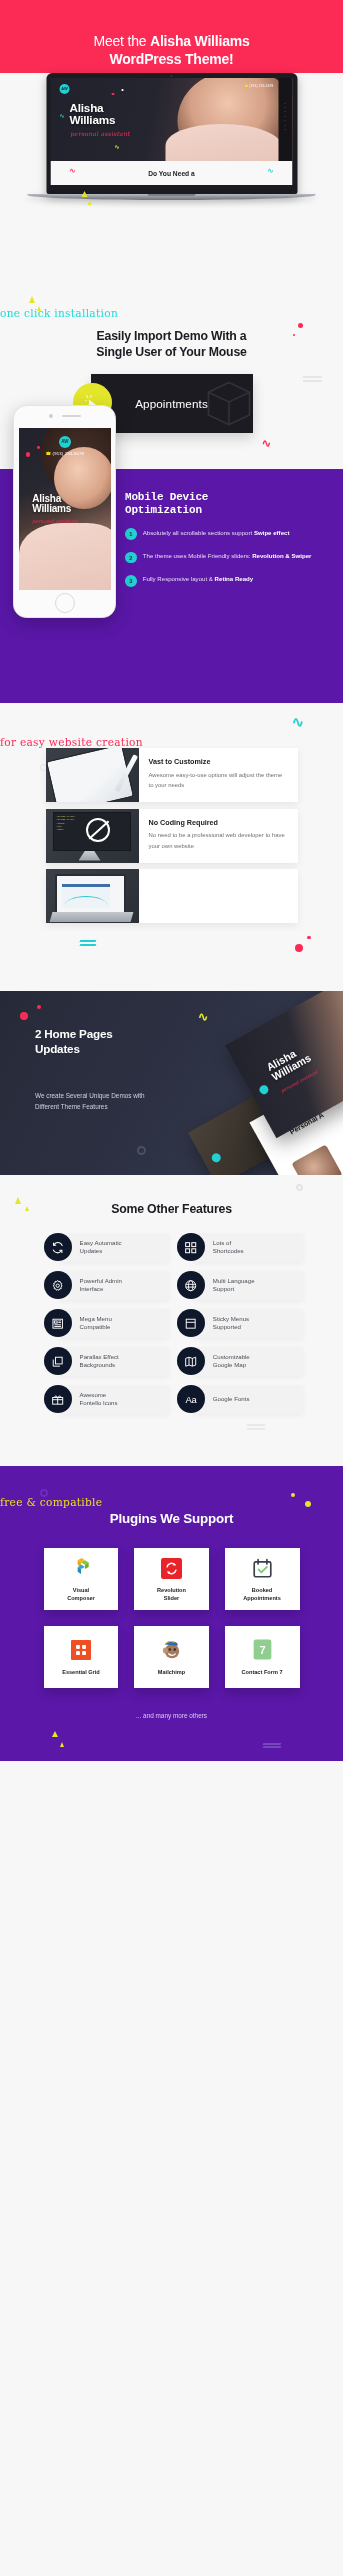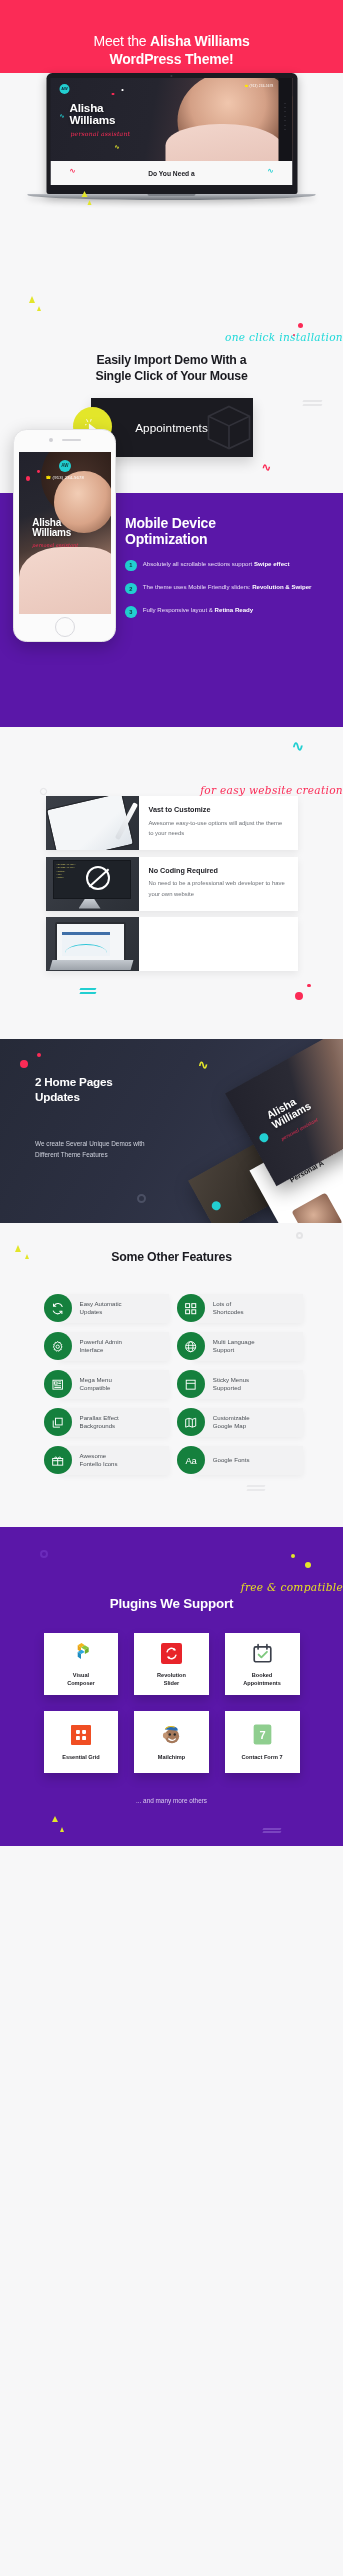--- a/index.html
+++ b/index.html
@@ -142,22 +142,22 @@
     box-shadow: 0 2.8px 6.7px rgba(0,0,0,.18);
   }
   .laptop-notch {
     width: 48px; height: 1.7px; background: #7b7f86; border-radius: 0 0 3.3px 3.3px;
     margin: 0 auto;
   }
 
   
   .sec { position: relative; background:#f7f7f8; }
   .script-label {
-    font-family: "DejaVu Serif", serif; font-style: italic;
-    font-size: 10.6px; text-align: right; letter-spacing: 0.3px; margin-top: 24px;
+    font-family: "DejaVu Serif", serif; 
+    font-size: 10.6px; text-align: left; letter-spacing: 0.3px;
   }
   .script-cyan { color: #1fd9d9; }
   .script-pink { color: #fb2b56; }
   .script-yellow { color: #e8e021; }
   h2.sec-title {
     text-align:center; font-size: 12.3px; font-weight:bold;
     color:#1b1b21; line-height:1.3; letter-spacing:-0.2px; padding: 0 16.7px;
   }
 
   
@@ -218,21 +218,21 @@
     border-radius:50%; background:#22cfd1; color:#0f3f40; font-size:4.5px;
     display:flex;align-items:center;justify-content:center;font-weight:bold;}
   .pv-phone { position:absolute; left:50%; transform:translateX(-50%); top:23.4px;
     color:#fff; font-size:4.2px; letter-spacing:0.2px; white-space:nowrap;}
   .pv-phone b{color:#ffe600;}
   .pv-title { position:absolute; left:13.4px; top:66px; color:#fff; font-weight:bold;
     font-size:10px; line-height:1.05; letter-spacing:-0.2px; text-shadow:0 1.1px 2.8px rgba(0,0,0,.4);}
   .pv-script { position:absolute; left:13.4px; top:90px; color:#fb2b56;
     font-family:"DejaVu Serif",serif; font-style:italic; font-size:5px;}
   .mobile-copy { position:absolute; left: 125px; top: 22px; width: 201px; padding-right: 12.3px;}
-  .mobile-copy h3 { color:#fff; font-size: 14px; font-weight:bold; line-height:1.18; letter-spacing:-0.2px;}
+  .mobile-copy h3 { color:#fff; font-size: 11px; font-weight:bold; line-height:1.18; letter-spacing:-0.2px;font-family:Liberation Mono, monospace;}
   .mob-item { display:flex; gap:6.1px; margin-top: 11px; align-items:flex-start;}
   .mob-num {
     flex: 0 0 auto; width: 11.7px; height:11.7px; border-radius:50%;
     background:#22cfd1; color:#0a3b3c; font-size:5.6px; font-weight:bold;
     display:flex; align-items:center; justify-content:center; margin-top:0.6px;
   }
   .mob-txt { color:#e8dcf6; font-size: 6.1px; line-height:1.5; }
   .mob-txt b { color:#fff; }
 
   
@@ -304,21 +304,21 @@
   .sc-badge { position:absolute; width:9px;height:9px;border-radius:50%;
     background:#22cfd1; left: 7.8px; top: 50%; }
 
   
   .of-grid { display:grid; grid-template-columns: 1fr 1fr; gap: 9px 7.8px;
     width: 262px; margin: 0 auto; padding-left: 3.3px;}
   .of-item { position:relative; height: 29px; display:flex; align-items:center;}
   .of-card { position:absolute; left: 15.6px; right:0; top:0; bottom:0;
     background: #f2f2f3; box-shadow: 0 2.2px 5.6px rgba(0,0,0,.05);}
   .of-icon { position:relative; z-index:2; width: 28px;height:28px;border-radius:50%;
-    background:#15803d; display:flex;align-items:center;justify-content:center; flex:0 0 auto;}
+    background:#0f172a; display:flex;align-items:center;justify-content:center; flex:0 0 auto;}
   .of-icon svg { width:13.4px;height:13.4px; }
   .of-label { position:relative; z-index:2; margin-left: 7.8px; font-size: 6.1px;
     color:#4a4f55; line-height:1.45;}
 
   
   .plug-sec { background:#5a17a8; position:relative; padding: 30px 0 42px 0; overflow:hidden;}
   .plug-sec h2 { color:#fff; text-align:center; font-size:13.4px; font-weight:bold;
     letter-spacing:-0.2px; margin-top: 3.3px;}
   .plug-grid { display:grid; grid-template-columns: repeat(3, 1fr); gap: 15.6px 15.6px;
     width: 256px; margin: 22px auto 0 auto;}
@@ -399,21 +399,21 @@
 
   <section class="sec" style="padding-top: 95px; position:relative;">
     <div class="tri" style="left:29px;top:84px;border-left:3.9px solid transparent;border-right:3.9px solid transparent;border-bottom:7.2px solid #e3e62a;"></div>
     <div class="tri" style="left:37px;top:94px;border-left:2.8px solid transparent;border-right:2.8px solid transparent;border-bottom:5.6px solid #e3e62a;"></div>
 
     <div class="script-label script-cyan">one click installation</div>
     <div class="dot" style="right:40px;top:111px;width:5px;height:5px;background:#fb2b56;"></div>
     <div class="dot" style="right:48px;top:122px;width:2.2px;height:2.2px;background:#fb2b56;"></div>
 
     <h2 class="sec-title" style="margin-top:10px;">
-      <span>Easily Import Demo With a</span><br><span>Single Click of Your Mouse</span>
+      <span>Easily Import Demo With a</span><br><span>Single User of Your Mouse</span>
     </h2>
 
     <div class="install-row">
       <div class="install-box">
         <svg class="install-cube" viewBox="0 0 100 100">
           <g fill="none" stroke="#44444e" stroke-width="3">
             <path d="M50 12 L88 30 L88 72 L50 90 L12 72 L12 30 Z"></path>
             <path d="M12 30 L50 48 L88 30"></path>
               <path d="M50 48 L50 90"></path>
           </g>
@@ -561,21 +561,21 @@
       </div>
       <div class="sp">personal assistant</div>
     </div>
   </section>
 
   <section class="sec" style="padding: 27px 0 26px 0; position:relative;">
     <div class="tri" style="left:14.5px;top:22px;border-left:3.9px solid transparent;border-right:3.9px solid transparent;border-bottom:7.2px solid #e3e62a;"></div>
     <div class="tri" style="left:24.5px;top:31px;border-left:2.8px solid transparent;border-right:2.8px solid transparent;border-bottom:5.6px solid #e3e62a;"></div>
     <div class="ring" style="right:40px;top:9px;width:7.2px;height:7.2px;border:2.2px solid #e4e4e6;"></div>
 
-    <h2 class="sec-title" style="margin-bottom: 28px;">Some Other Features</h2>
+    <h2 class="sec-title" style="margin-bottom: 15px;">Some Other Features</h2>
 
     <div class="of-grid">
 
       <div class="of-item">
         <div class="of-card"></div>
         <div class="of-icon">
           <svg viewBox="0 0 24 24" fill="none" stroke="#fff" stroke-width="1.9" stroke-linecap="round">
             <path d="M20 8a8 8 0 0 0-14.3-1.5"></path>
               <path d="M4 16a8 8 0 0 0 14.3 1.5"></path>
             <path d="M4.5 3.5v4h4"></path>

